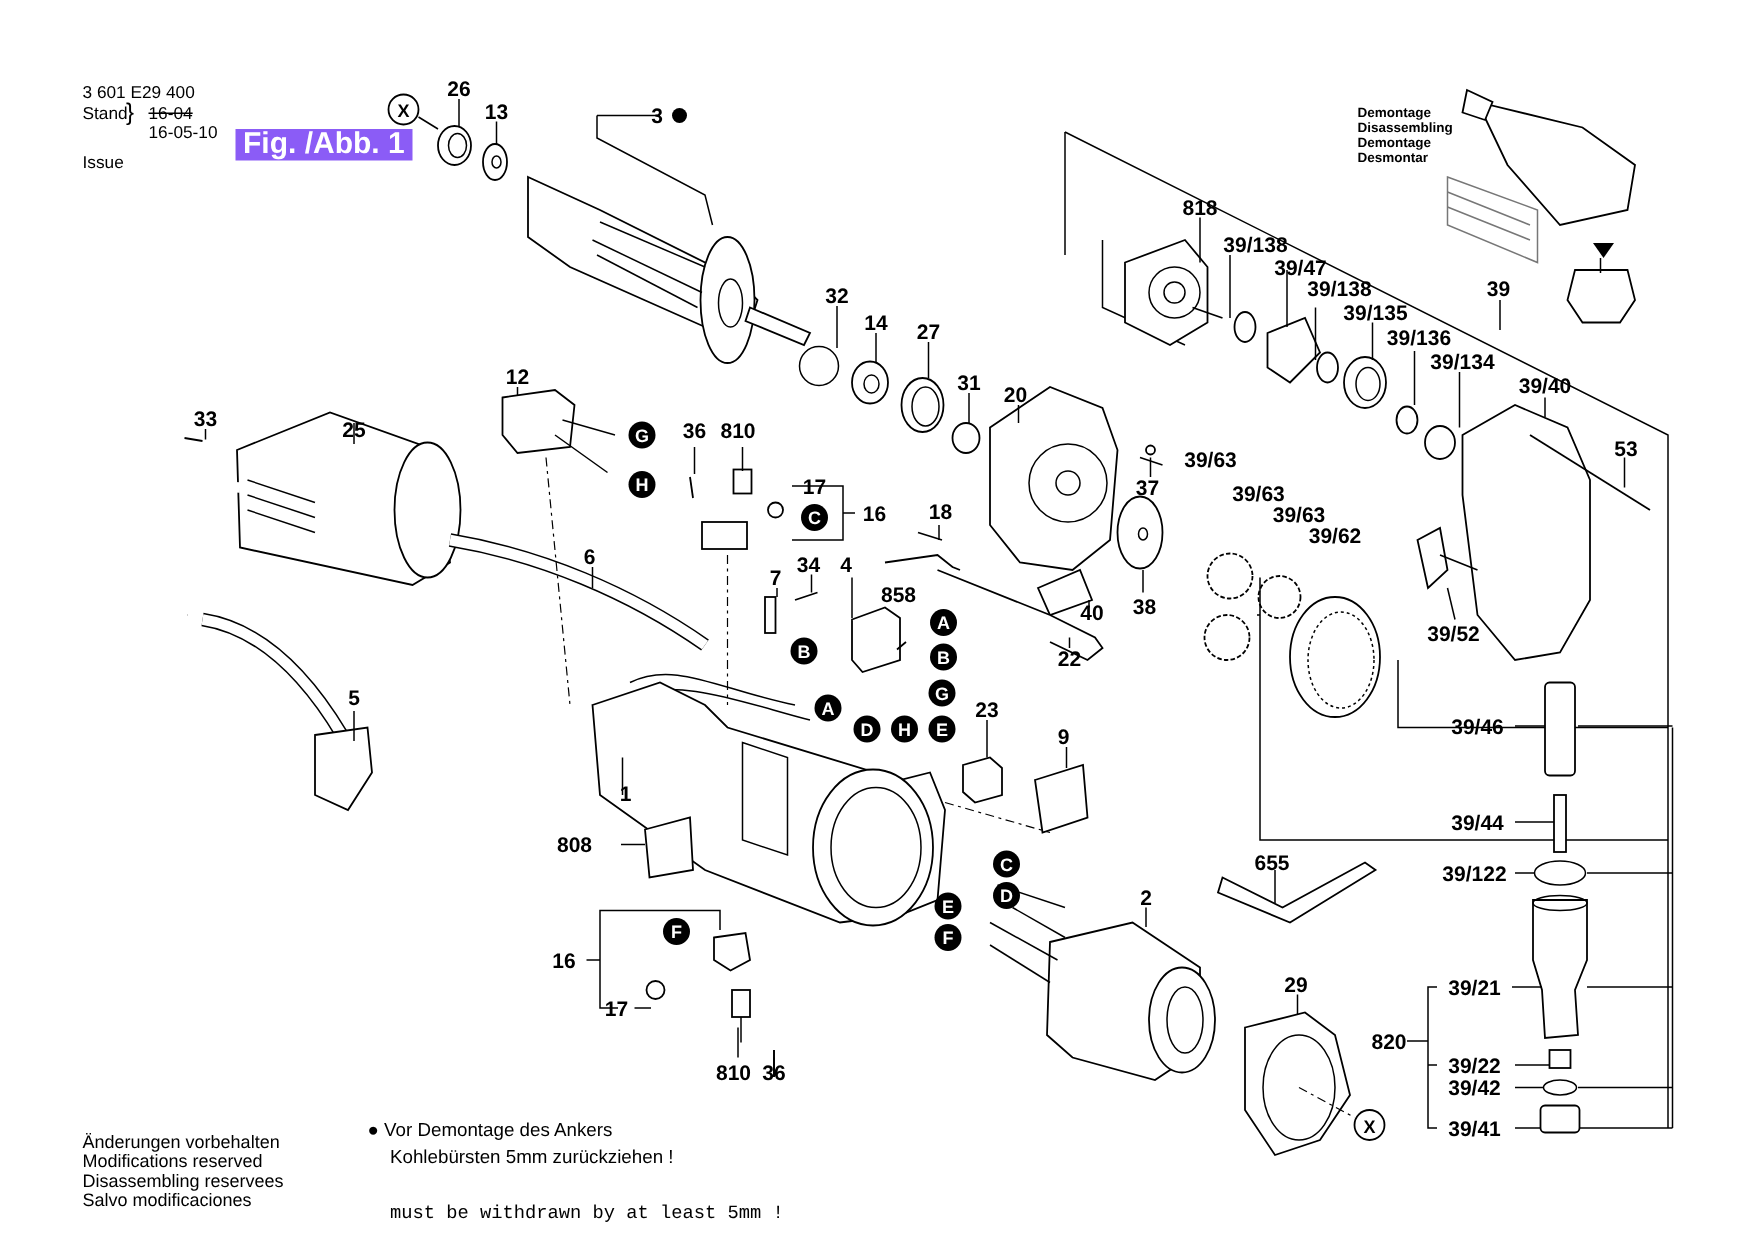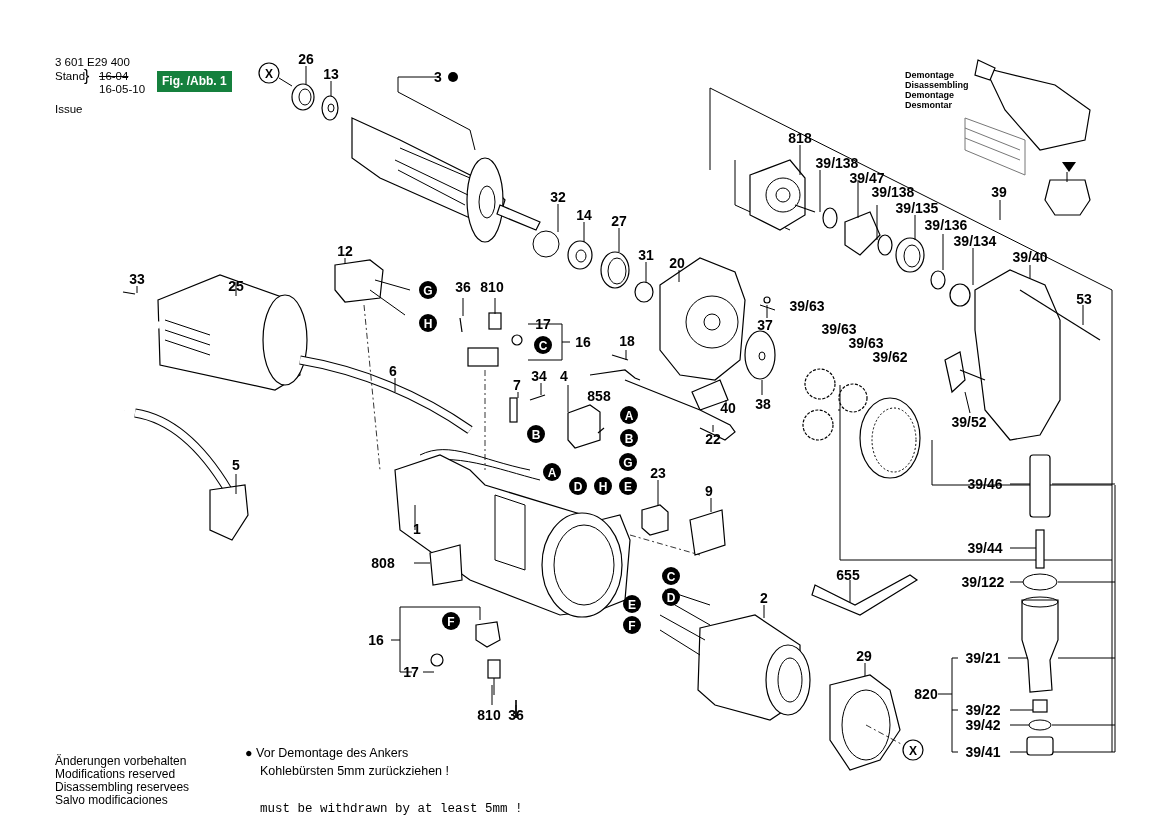--- a/index.html
+++ b/index.html
@@ -1,19 +1,19 @@
 <!DOCTYPE html>
 <html><head>
 <meta charset="utf-8">
 <style>
   html,body{margin:0;padding:0;background:#fff;}
   body{width:1169px;height:826px;position:relative;overflow:hidden;font-family:"Liberation Sans",sans-serif;color:#000;}
   #stage{position:absolute;left:0;top:0;width:1169px;height:820px;}
   .hdr{position:absolute;font-size:11.5px;line-height:13px;}
-  .fig-badge{position:absolute;left:157px;top:71px;background:#15803d;color:#fff;font-weight:bold;font-size:12px;padding:1px 5px 2px 5px;line-height:18px;}
+  .fig-badge{position:absolute;left:157px;top:86px;background:#8b5cf6;color:#fff;font-weight:bold;font-size:20px;padding:1px 5px 2px 5px;line-height:18px;}
   .dem{position:absolute;left:905px;top:70px;font-size:9px;font-weight:bold;line-height:10px;}
   .note{position:absolute;font-size:12.5px;line-height:15px;margin-top:40px;}
   .mods{position:absolute;left:55px;top:726px;font-size:12px;line-height:13px;margin-top:29px;}
   svg text.lbl{font-family:"Liberation Sans",sans-serif;font-weight:bold;font-size:14px;}
   svg text.circ{font-family:"Liberation Sans",sans-serif;font-weight:bold;font-size:12px;fill:#fff;}
   svg text.xl{font-family:"Liberation Sans",sans-serif;font-weight:bold;font-size:12px;fill:#000;}
   .part{fill:#fff;stroke:#000;stroke-width:1.2;}
   .thin{fill:none;stroke:#000;stroke-width:1;}
   .dash{fill:none;stroke:#000;stroke-width:0.8;stroke-dasharray:6 3 2 3;}
   .grey{fill:none;stroke:#777;stroke-width:1;}

